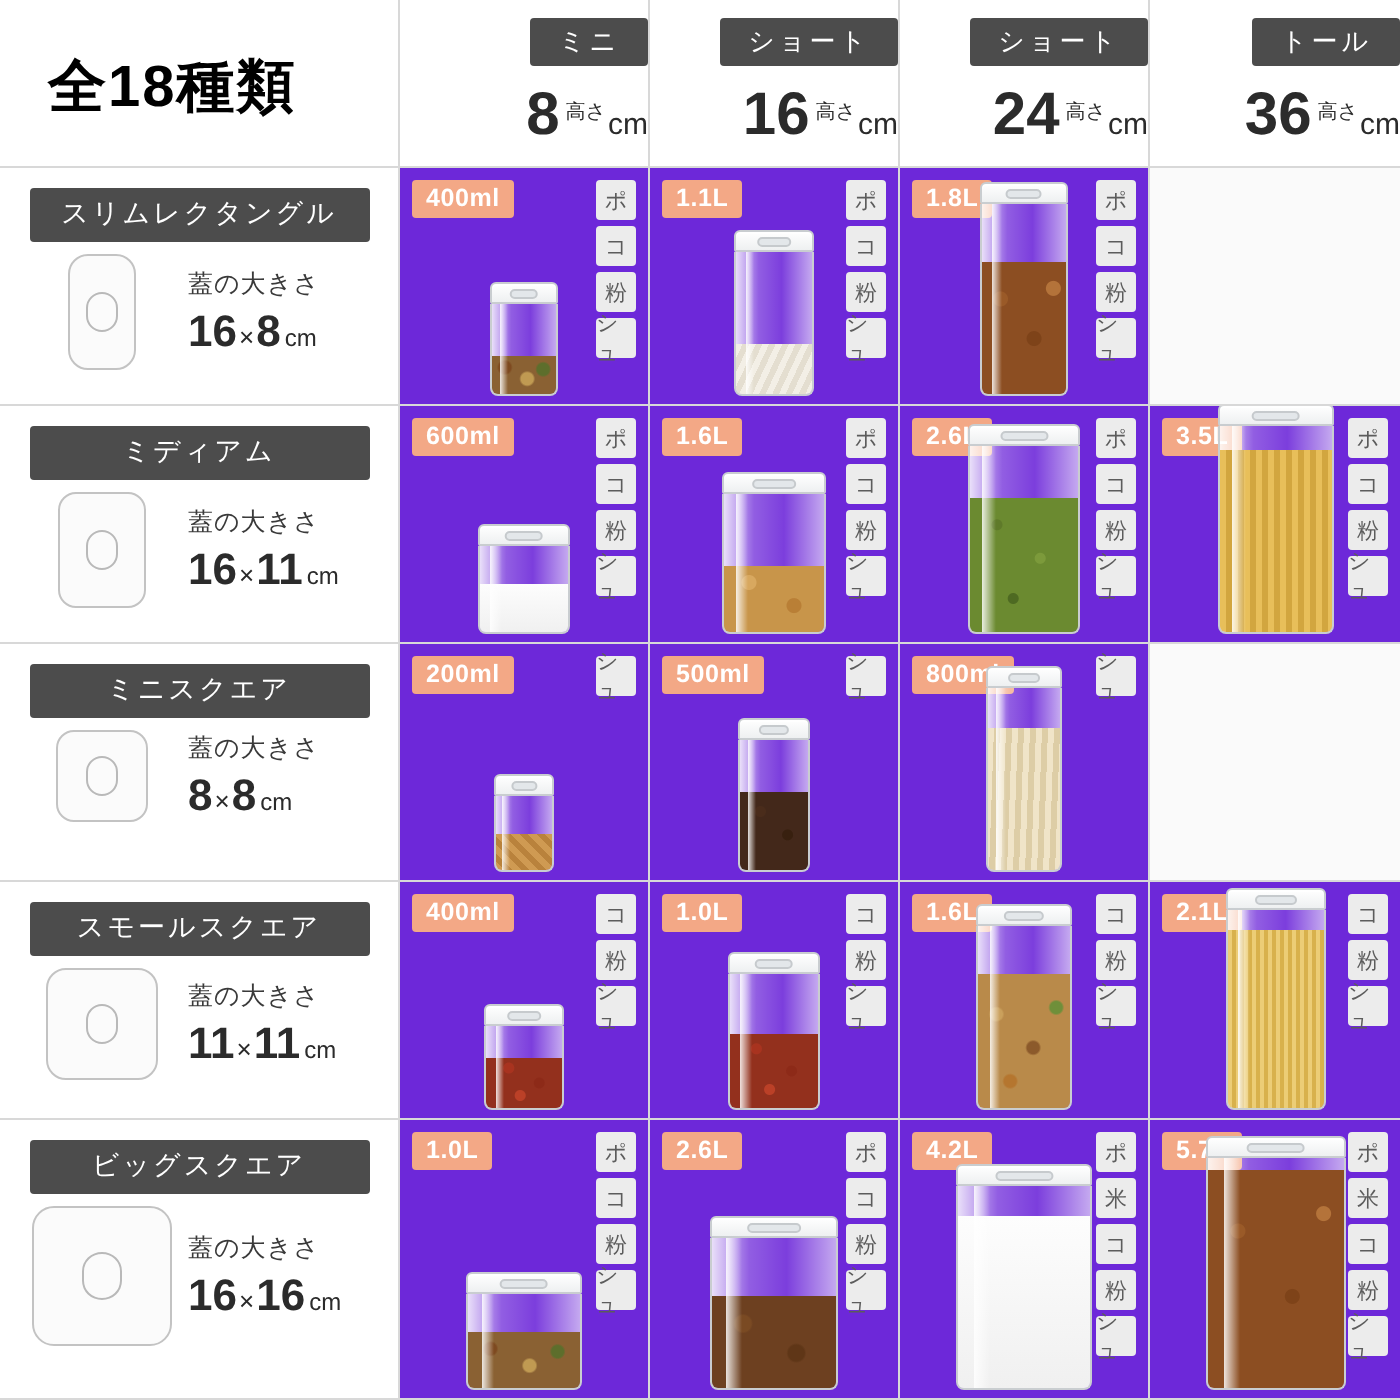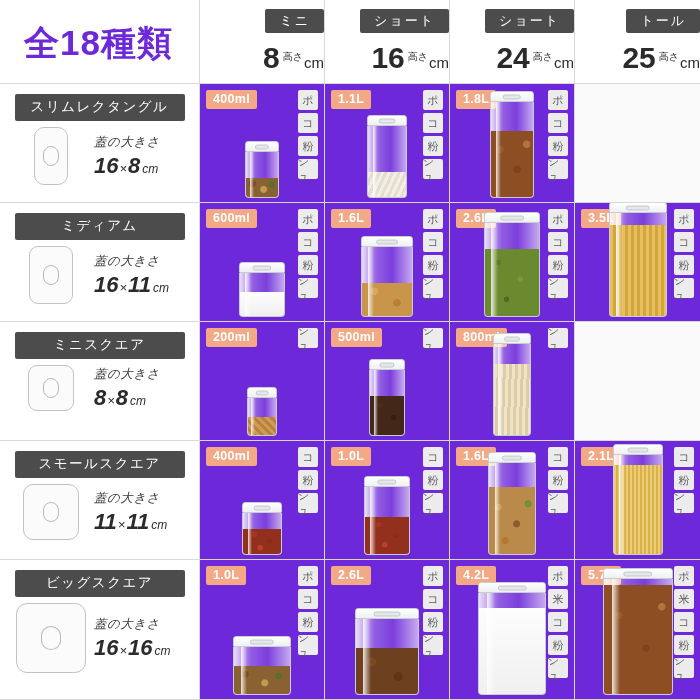--- a/index.html
+++ b/index.html
@@ -16,21 +16,21 @@
     display:grid;
     grid-template-columns: 200px 125px 125px 125px 125px;
     grid-template-rows: 84px 119px 119px 119px 119px 140px;
   }
   .cell { position:relative; border-right:1px solid #d8d8d8; border-bottom:1px solid #d8d8d8; overflow:hidden; }
   .cell:nth-child(5n) { border-right:none; }
 
   
   .hdr-title { display:flex; flex-direction:column; justify-content:center; padding-left:24px; background:#fff; }
   .hdr-title .l1 { font-size:14px; letter-spacing:1px; color:#3a3a3a; }
-  .hdr-title .l2 { font-size:35px; font-weight:bold; letter-spacing:1px; margin-top:4px; color:#6d28d9; }
+  .hdr-title .l2 { font-size:29px; font-weight:bold; letter-spacing:1px; margin-top:4px; color:#000000; }
   .hdr-size { display:flex; flex-direction:column; align-items:flex-end; justify-content:center; background:#fff; }
   .hdr-size .tag {
     background:#4c4c4c; color:#fff; font-size:13px; letter-spacing:2px;
     padding:3px 14px; border-radius:2px;
   }
   .hdr-size .num {
     margin-top:8px; display:flex; align-items:baseline; justify-content:center;
   }
   .hdr-size .num b { font-size:30px; font-weight:bold; letter-spacing:0; }
   .hdr-size .num .u1 { font-size:10px; margin-left:3px; transform:translateY(-8px); }
@@ -52,21 +52,21 @@
     content:""; position:absolute; left:50%; top:50%;
     width:14px; height:18px; border:1.6px solid #b9b9b9; border-radius:50%/40%;
     transform:translate(-50%,-50%);
   }
   .lid.r16x8  { width:34px; height:58px; border-radius:10px; }
   .lid.r16x11 { width:44px; height:58px; border-radius:9px; }
   .lid.s8x8   { width:46px; height:46px; border-radius:9px; }
   .lid.s11x11 { width:56px; height:56px; border-radius:10px; }
   .lid.s16x16 { width:70px; height:70px; border-radius:11px; }
   .lid.s16x16::after { width:18px; height:22px; }
-  .lidtext { padding-left:6px;font-style:italic; }
+  .lidtext { padding-left:6px; }
   .lidtext .cap { font-size:12.5px; color:#3a3a3a; letter-spacing:.5px; }
   .lidtext .dim { margin-top:2px; display:flex; align-items:baseline; }
   .lidtext .dim b { font-size:22px; font-weight:bold; }
   .lidtext .dim .x { font-size:13px; margin:0 1px; }
   .lidtext .dim .cm { font-size:12px; margin-left:2px; }
 
   
   .pcell { background:#6d28d9; }
   .pcell.empty { background:#fafafa; }
   .vol {
@@ -180,21 +180,21 @@
     <span class="tag">ショート</span>
     <span class="num">
       <b>24</b>
       <span class="u1">高さ</span>
       <span class="u2">cm</span>
     </span>
   </div>
   <div class="cell hdr-size">
     <span class="tag">トール</span>
     <span class="num">
-      <b>25</b>
+      <b>36</b>
       <span class="u1">高さ</span>
       <span class="u2">cm</span>
     </span>
   </div>
 
 <div class="cell rowlabel">
       <div class="namebar">スリムレクタングル</div>
       <div class="body">
         <div class="lidwrap">
           <div class="lid r16x8"></div>

